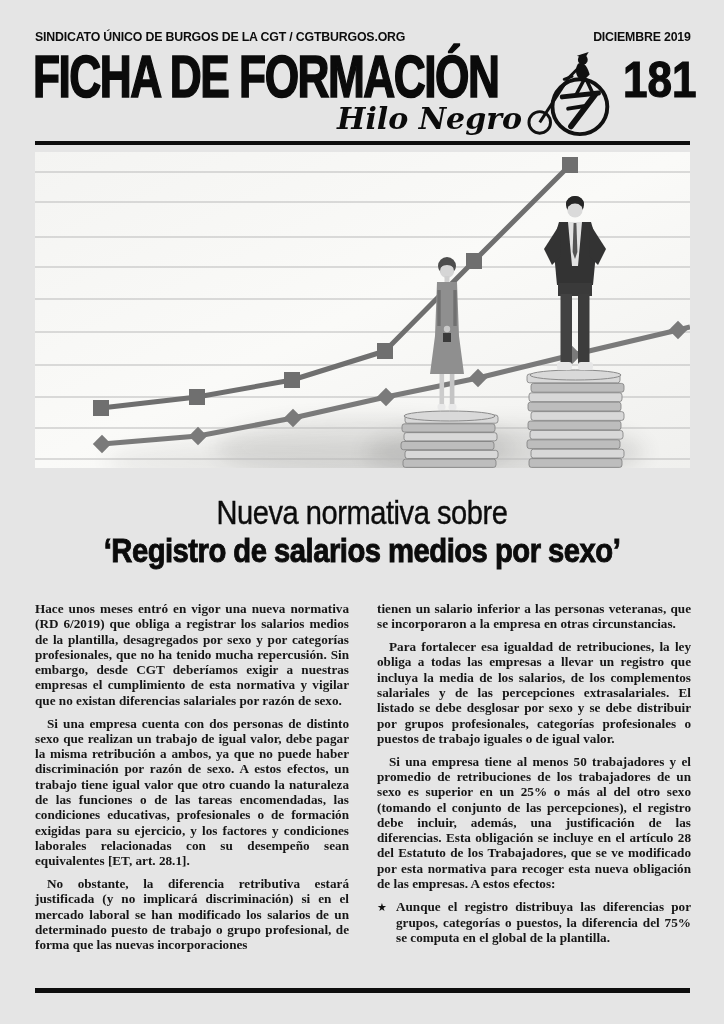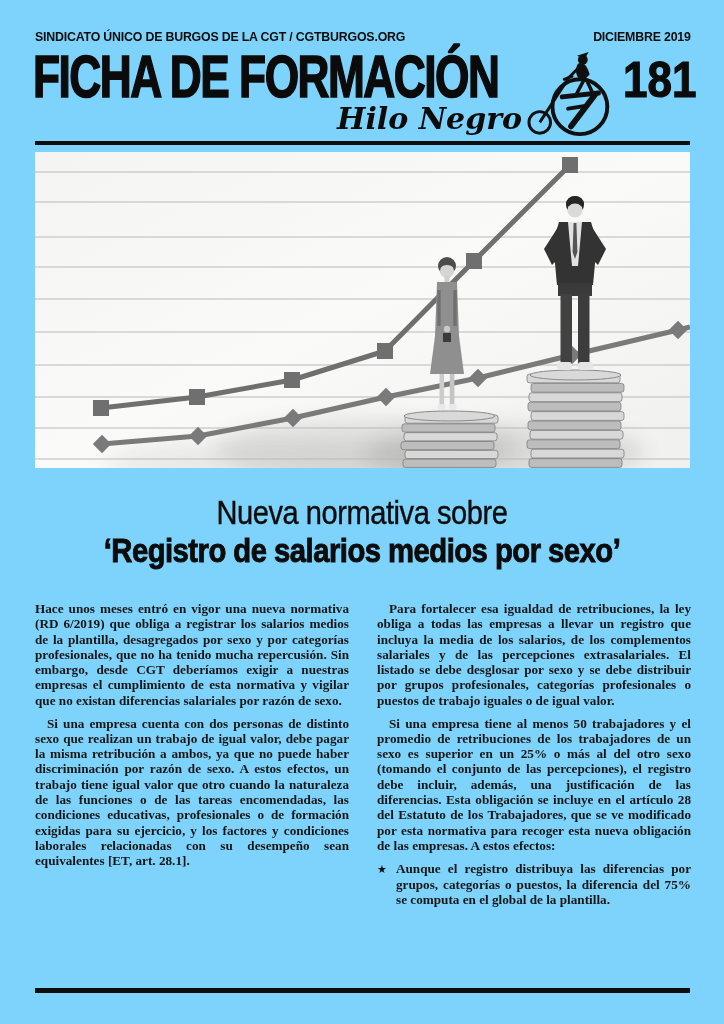--- a/index.html
+++ b/index.html
@@ -1,16 +1,16 @@
 <!DOCTYPE html>
 <html lang="es"><head>
 <meta charset="utf-8">
 <style>
   html,body{margin:0;padding:0;background:#ffffff;}
-  .page{position:relative;width:724px;height:1024px;background:#7dd3fc;color:#111;
+  .page{position:relative;width:724px;height:1024px;background:#e5e5e5;color:#111;
         font-family:"Liberation Serif",serif;overflow:hidden;}
 
   
   .kicker{position:absolute;top:29px;left:35px;right:33px;display:flex;justify-content:space-between;
           font-family:"Liberation Sans",sans-serif;font-weight:700;font-size:13px;color:#0d0d0d;white-space:nowrap;}
   .kicker .kl{display:inline-block;transform:scaleX(.95);transform-origin:left center;letter-spacing:-.2px;}
   .kicker .kr{display:inline-block;transform:scaleX(.95);transform-origin:right center;letter-spacing:-.2px;}
   .title{position:absolute;top:48px;left:33px;margin:0;font-family:"Liberation Sans",sans-serif;
          font-weight:700;font-size:59px;line-height:1;letter-spacing:-2px;color:#0b0b0b;white-space:nowrap;
          transform:scaleX(.75);transform-origin:left top;-webkit-text-stroke:1.6px #0b0b0b;}
@@ -178,23 +178,25 @@
       <rect x="543" y="210" width="15" height="8" rx="3" fill="#e6e6e6"></rect>
     </g>
   </svg>
 
   <h2 class="headline-kicker">Nueva normativa sobre</h2>
   <h2 class="headline-title">‘Registro de salarios medios por sexo’</h2>
 
   <section class="col col-left">
     <p class="p">Hace unos meses entró en vigor una nueva normativa (RD 6/2019) que obliga a registrar los salarios medios de la plantilla, desagregados por sexo y por categorías profesionales, que no ha tenido mucha repercusión. Sin embargo, desde CGT deberíamos exigir a nuestras empresas el cumplimiento de esta normativa y vigilar que no existan diferencias salariales por razón de sexo.</p>
     <p class="p indent">Si una empresa cuenta con dos personas de distinto sexo que realizan un trabajo de igual valor, debe pagar la misma retribución a ambos, ya que no puede haber discriminación por razón de sexo. A estos efectos, un trabajo tiene igual valor que otro cuando la naturaleza de las funciones o de las tareas encomendadas, las condiciones educativas, profesionales o de formación exigidas para su ejercicio, y los factores y condiciones laborales relacionadas con su desempeño sean equivalentes [ET, art. 28.1].</p>
+    <p class="p indent">No obstante, la diferencia retributiva estará justificada (y no implicará discriminación) si en el mercado laboral se han modificado los salarios de un determinado puesto de trabajo o grupo profesional, de forma que las nuevas incorporaciones</p>
   </section>
 
   <section class="col col-right">
+    <p class="p">tienen un salario inferior a las personas veteranas, que se incorporaron a la empresa en otras circunstancias.</p>
     <p class="p indent">Para fortalecer esa igualdad de retribuciones, la ley obliga a todas las empresas a llevar un registro que incluya la media de los salarios, de los complementos salariales y de las percepciones extrasalariales. El listado se debe desglosar por sexo y se debe distribuir por grupos profesionales, categorías profesionales o puestos de trabajo iguales o de igual valor.</p>
     <p class="p indent">Si una empresa tiene al menos 50 trabajadores y el promedio de retribuciones de los trabajadores de un sexo es superior en un 25% o más al del otro sexo (tomando el conjunto de las percepciones), el registro debe incluir, además, una justificación de las diferencias. Esta obligación se incluye en el artículo 28 del Estatuto de los Trabajadores, que se ve modificado por esta normativa para recoger esta nueva obligación de las empresas. A estos efectos:</p>
     <div class="bullet">
       <span class="star">★</span>
       <span>Aunque el registro distribuya las diferencias por grupos, categorías o puestos, la diferencia del 75% se computa en el global de la plantilla.</span>
     </div>
   </section>
 
   <div class="rule rule-bottom"></div>
 </div>

